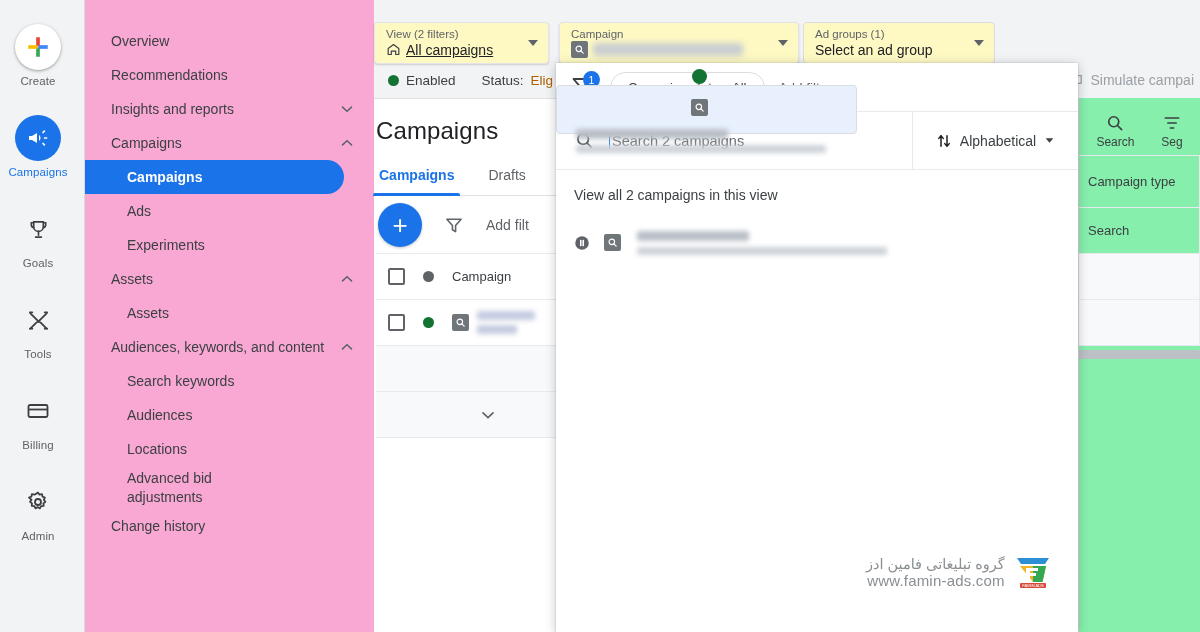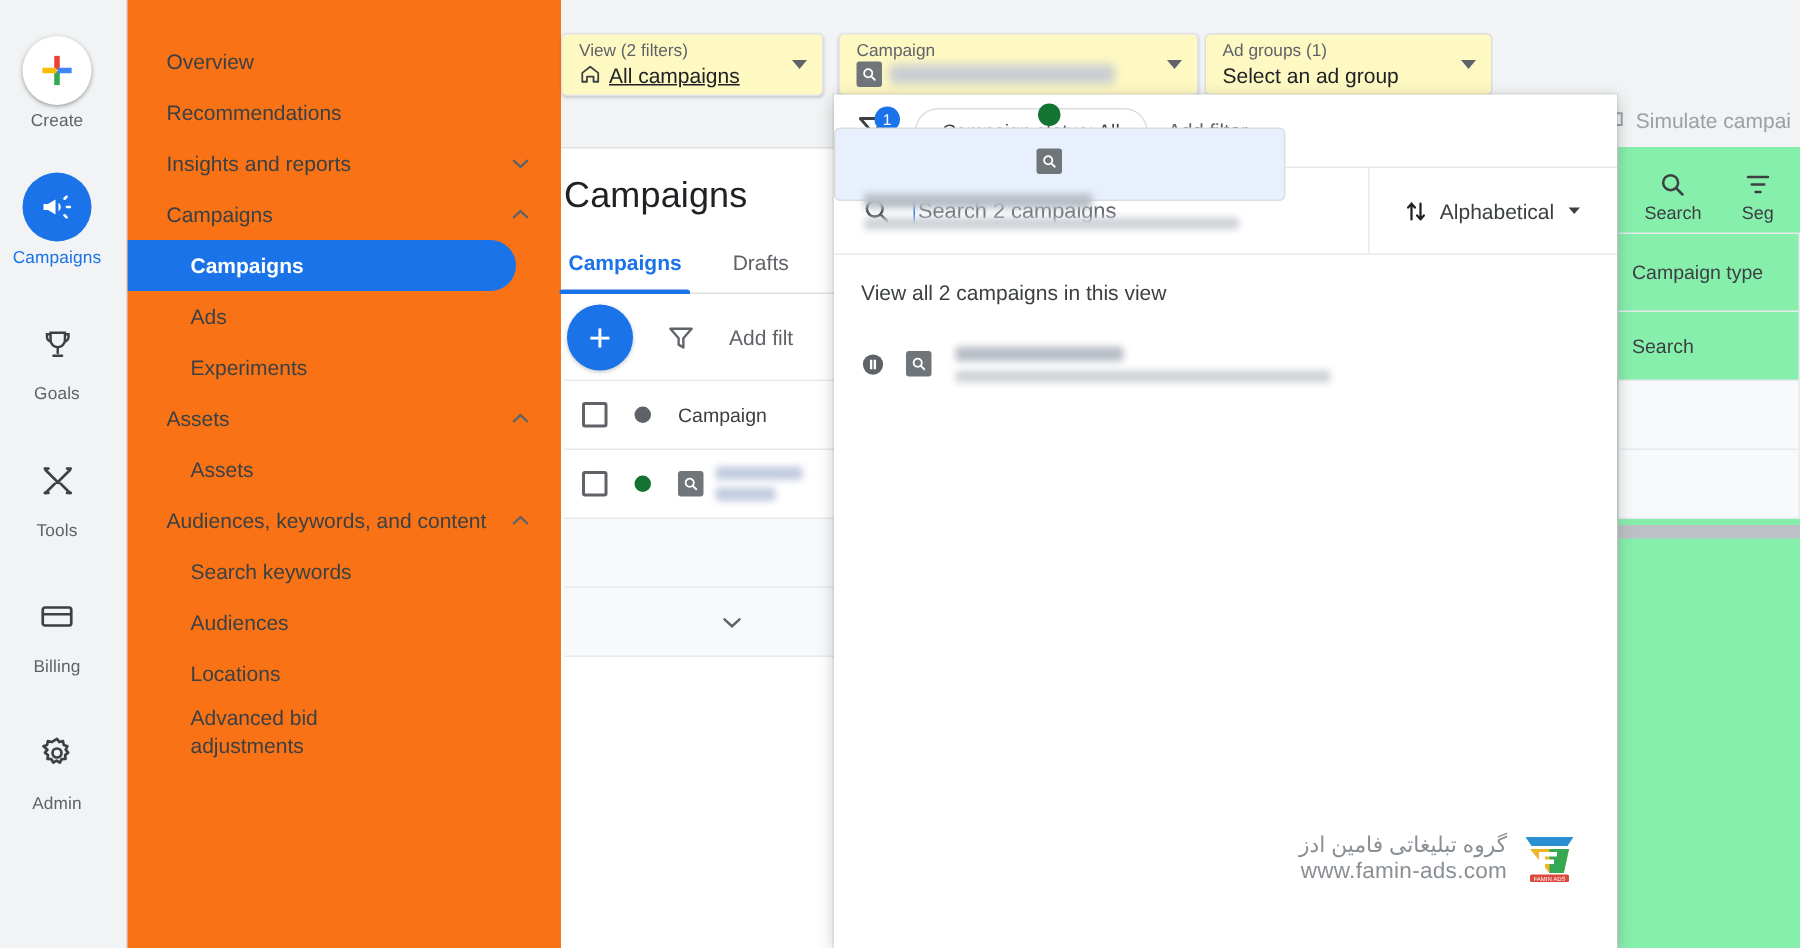--- a/index.html
+++ b/index.html
@@ -23,21 +23,21 @@
     display: flex; align-items: center; justify-content: center; background: transparent; }
   .rail-badge.create { background: #fff; box-shadow: 0 1px 2px rgba(60,64,67,.3), 0 1px 3px 1px rgba(60,64,67,.15); }
   .rail-badge.active { background: #1a73e8; }
   .rail-label { font-size: 11.5px; color: #5f6368; margin-top: 5px; letter-spacing: .1px; }
   .rail-label.active { color: #1a73e8; }
   .rail-gap { height: 14px; }
 
   
   .nav {
     position: absolute; left: 84px; top: 0; width: 290px; height: 632px;
-    background: #f97316; border-left: 1px solid #dadce0; padding-top: 24px;
+    background: #f9a8d4; border-left: 1px solid #dadce0; padding-top: 24px;
     overflow: hidden;
   }
   .nav-row {
     position: relative; display: flex; align-items: center;
     min-height: 34px; padding: 3px 18px 3px 26px; cursor: pointer;
     font-size: 14px; color: #3c4043; line-height: 1.35;
   }
   .nav-row.sub { padding-left: 42px; }
   .nav-row.selected {
     background: #1a73e8; color: #fff; font-weight: 600;
@@ -306,20 +306,23 @@
     </div>
     <div class="nav-row sub">
       <span class="txt">Audiences</span>
     </div>
     <div class="nav-row sub">
       <span class="txt">Locations</span>
     </div>
     <div class="nav-row sub">
       <span class="txt" style="max-width:118px">Advanced bid adjustments</span>
     </div>
+    <div class="nav-row">
+      <span class="txt">Change history</span>
+    </div>
   </div>
 
   <div class="main">
 
     <div class="selbar">
 
       <div class="sel sel-view shadowy">
         <div class="sel-cap">View (2 filters)</div>
         <div class="sel-val">
           <span>
@@ -346,20 +349,30 @@
         <span class="sel-caret"></span>
       </div>
 
       <div class="sel sel-adg">
         <div class="sel-cap">Ad groups (1)</div>
         <div class="sel-val">Select an ad group</div>
         <span class="sel-caret"></span>
       </div>
     </div>
 
+    <div class="statusline">
+      <span class="itm">
+        <span class="dot green"></span>
+        <span>Enabled</span>
+      </span>
+      <span class="itm">
+        <span>Status:</span>
+        <span class="amber">Elig</span>
+      </span>
+    </div>
 
     <div class="simcamp">
       <span>
         <svg width="17" height="17" viewBox="0 0 24 24" fill="none" stroke="#9aa0a6" stroke-width="1.8">
             <path d="M4 5h16v11H4z"></path>
             <path d="M4 20l6-5"></path>
           </svg>
       </span>
       <span>Simulate campai</span>
     </div>

